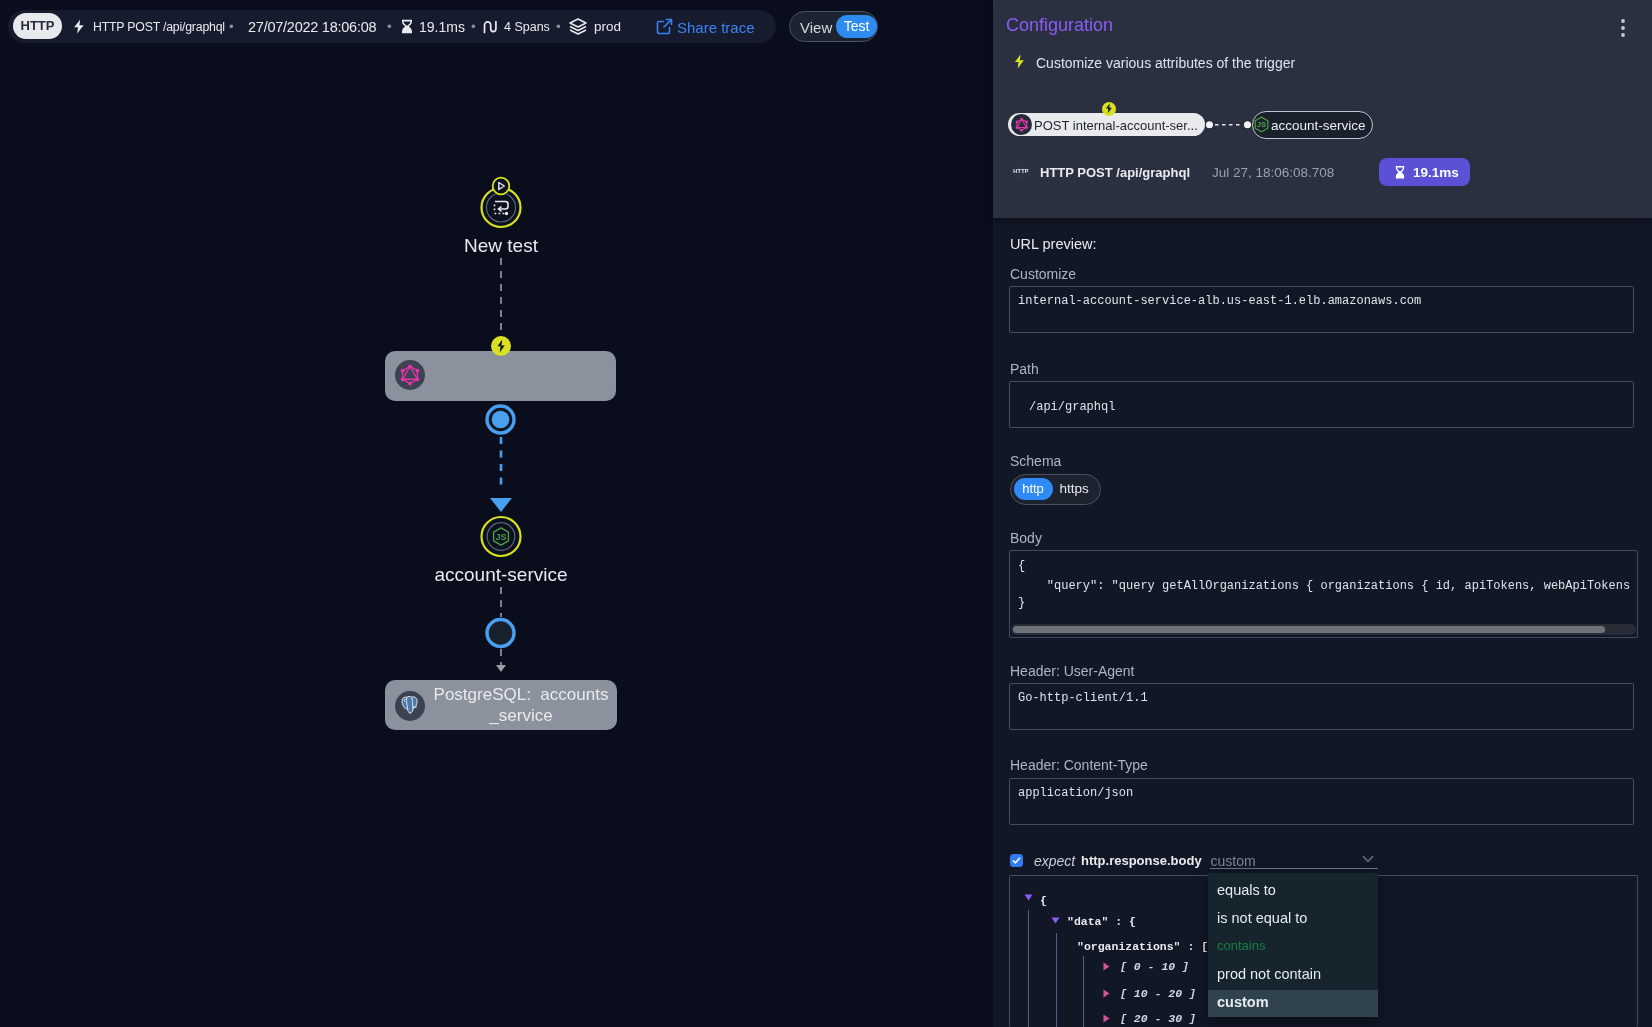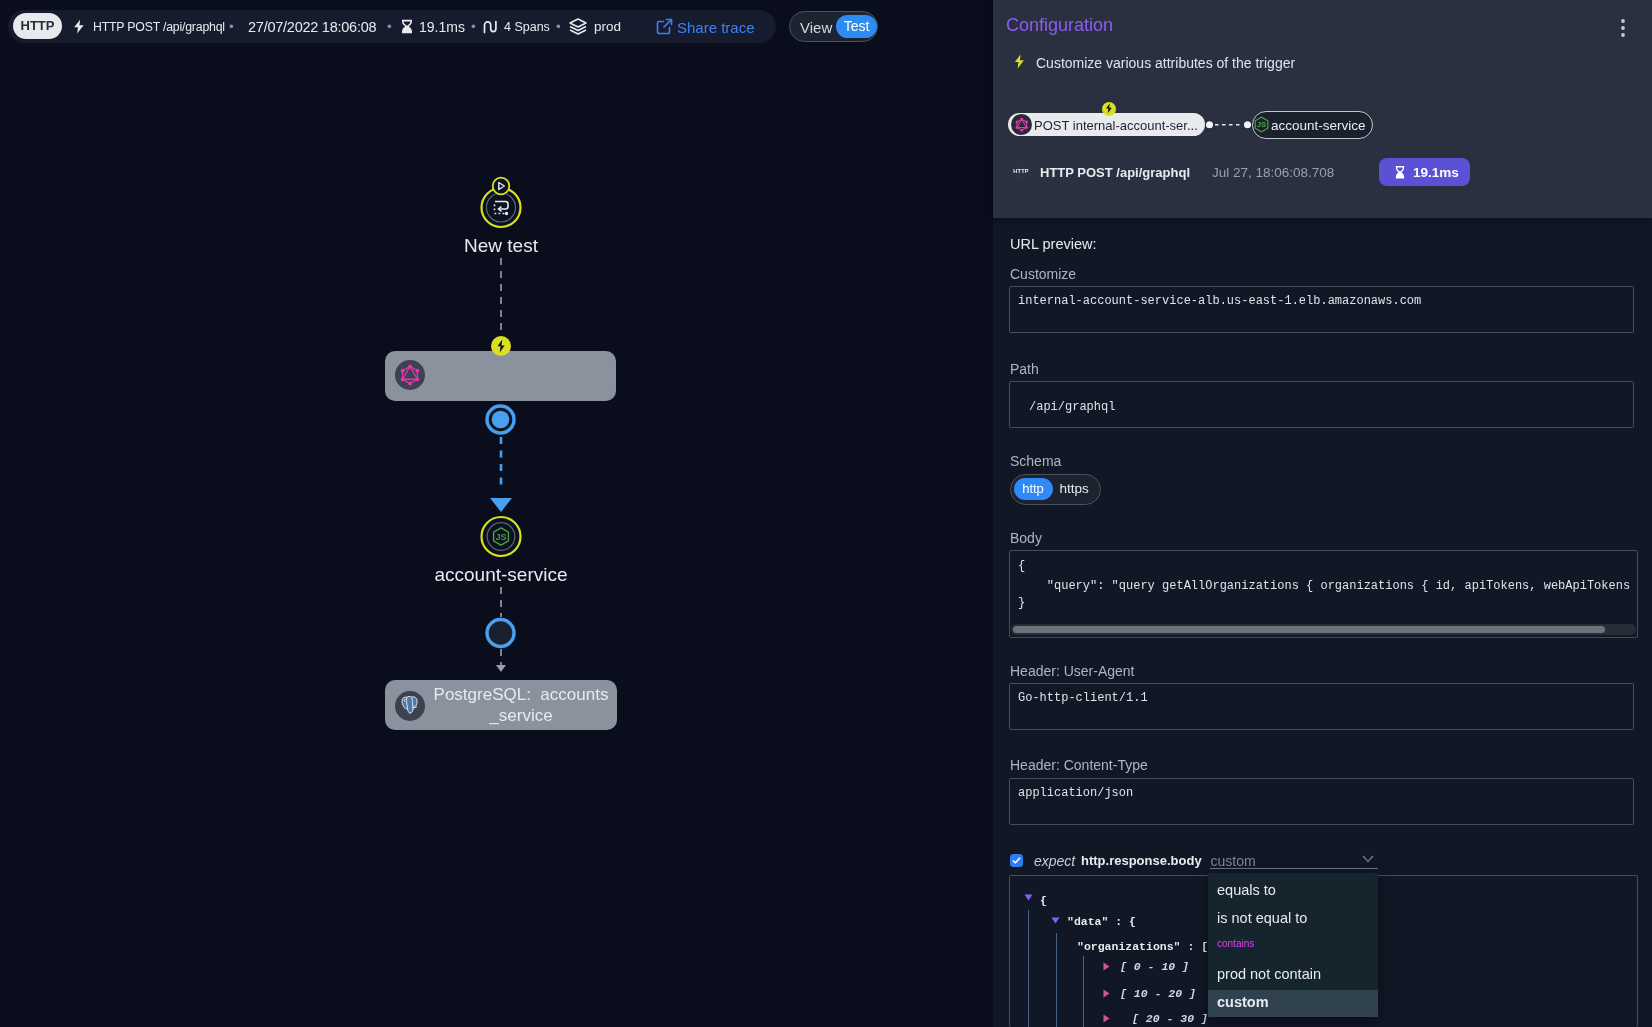--- a/index.html
+++ b/index.html
@@ -251,22 +251,22 @@
       <path d="M0.5 0.5 V8.5 L6.5 4.5 Z" fill="#d4549c"></path>
     </svg>
   <div class="abs mono" style="left:127px;top:960px;font-size:11.5px;font-weight:bold;font-style:italic;color:#ccd6e4;">[ 0 - 10 ]</div>
   <svg class="abs" style="left:110px;top:989px;" width="7" height="9" viewBox="0 0 7 9">
       <path d="M0.5 0.5 V8.5 L6.5 4.5 Z" fill="#d4549c"></path>
     </svg>
   <div class="abs mono" style="left:127px;top:987px;font-size:11.5px;font-weight:bold;font-style:italic;color:#ccd6e4;">[ 10 - 20 ]</div>
   <svg class="abs" style="left:110px;top:1014px;" width="7" height="9" viewBox="0 0 7 9">
       <path d="M0.5 0.5 V8.5 L6.5 4.5 Z" fill="#d4549c"></path>
     </svg>
-  <div class="abs mono" style="left:127px;top:1012px;font-size:11.5px;font-weight:bold;font-style:italic;color:#ccd6e4;margin-left:12px;">[ 20 - 30 ]</div>
+  <div class="abs mono" style="left:127px;top:1012px;font-size:11.5px;font-weight:bold;font-style:italic;color:#ccd6e4;">[ 20 - 30 ]</div>
 
   <div class="abs" style="left:215px;top:873px;width:169.5px;height:144px;background:#16242e;box-shadow:0 4px 14px rgba(0,0,0,0.45);"></div>
   <div class="abs" style="left:224px;top:882px;color:#e6ebf1;font-size:14.5px;">equals to</div>
   <div class="abs" style="left:224px;top:910px;color:#e6ebf1;font-size:14.5px;">is not equal to</div>
-  <div class="abs" style="left:224px;top:938px;color:#d946ef;font-size:10px;text-align:center;">contains</div>
+  <div class="abs" style="left:224px;top:938px;color:#15803d;font-size:13px;text-align:center;">contains</div>
   <div class="abs" style="left:224px;top:966px;color:#e6ebf1;font-size:14.5px;">prod not contain</div>
   <div class="abs" style="left:215px;top:990px;width:169.5px;height:27px;background:#2f424d;"></div>
   <div class="abs" style="left:224px;top:994px;color:#e6ebf1;font-size:14.5px;font-weight:bold;">custom</div>
 </div>
 
 </body></html>

